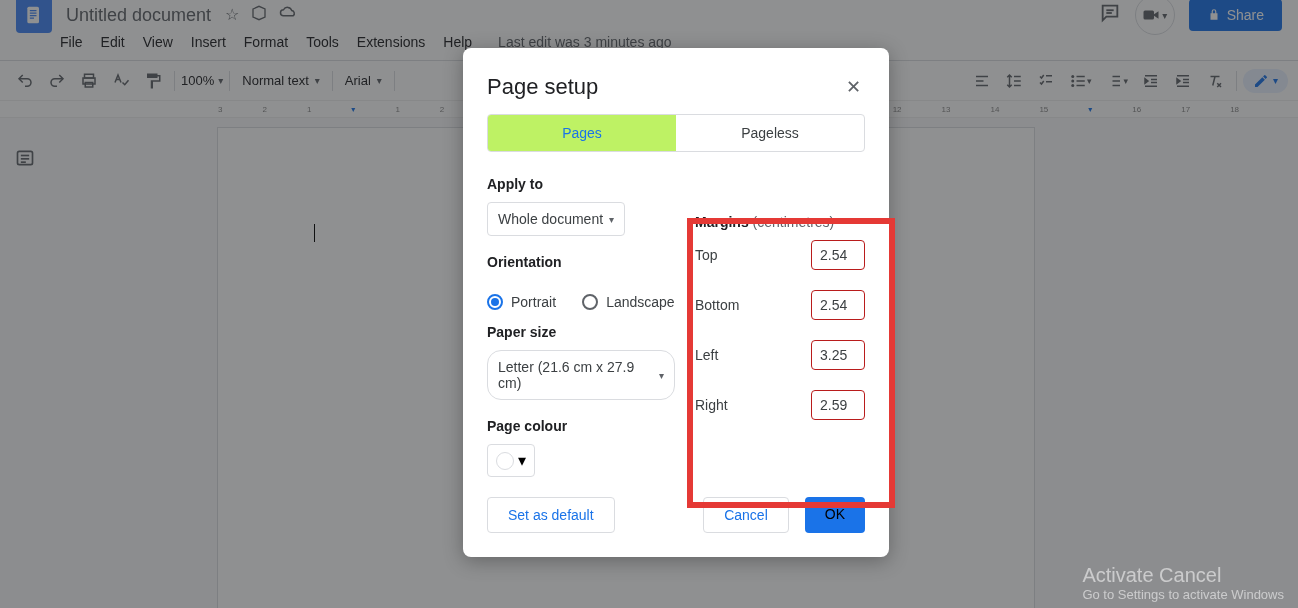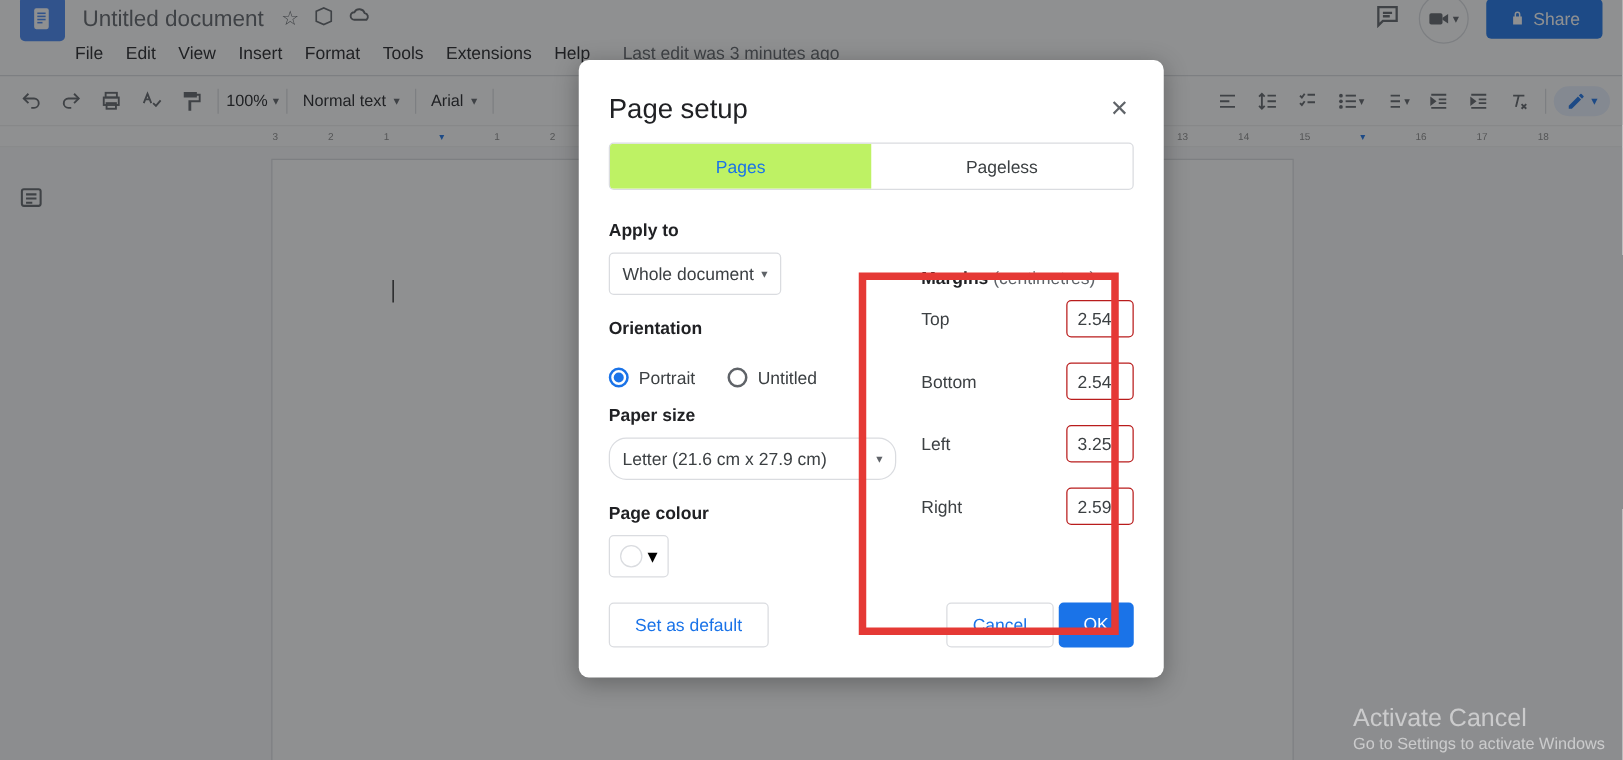--- a/index.html
+++ b/index.html
@@ -38,21 +38,21 @@
   
   .doc-area { background: #f8f9fa; height: 500px; display:flex; }
   .outline-bar { width: 50px; padding-top: 30px; display:flex; justify-content:center; color:#5f6368; }
   .page { background: #fff; width: 816px; height: 480px; margin-left: 168px; margin-top: 10px; box-shadow: 0 0 0 1px #dadce0; padding: 96px; }
   .cursor-line { width: 1px; height: 18px; background: #000; }
   
   
   .overlay { position: absolute; inset: 0; background: rgba(32,33,36,0.5); }
   
   
-  .dialog { position: absolute; left: 463px; top: 48px; width: 468px; background: #fff; border-radius: 8px; box-shadow: 0 4px 20px rgba(0,0,0,0.3); padding: 24px; }
+  .dialog { position: absolute; left: 463px; top: 48px; width: 426px; background: #fff; border-radius: 8px; box-shadow: 0 4px 20px rgba(0,0,0,0.3); padding: 24px; }
   .dialog-title { font-size: 22px; color: #202124; margin-bottom: 12px; display:flex; align-items:center; }
   .close-x { margin-left:auto; color:#5f6368; cursor:pointer; font-size: 18px; padding: 4px; }
   .tabgroup { display:flex; border:1px solid #dadce0; border-radius:4px; overflow:hidden; margin-bottom: 20px; }
   .tab { flex:1; text-align:center; padding: 10px 0; font-size:14px; cursor:pointer; color:#3c4043; }
   .tab.active { background:#bef264; color:#1a73e8; font-weight:500; }
   .dialog-cols { display:flex; gap: 20px; }
   .col-left { flex: 1; }
   .col-right { width: 170px; position:relative; }
   .section-label { font-size: 14px; font-weight: 600; color:#202124; margin-bottom: 10px; margin-top: 4px; }
   .section-label .unit { font-weight: 400; color:#5f6368; }
@@ -65,22 +65,22 @@
   .radio.checked::after { content:''; width:8px; height:8px; border-radius:50%; background:#1a73e8; }
   .color-swatch { border:1px solid #dadce0; border-radius:4px; padding:6px 8px; display:inline-flex; align-items:center; gap:4px; cursor:pointer; }
   .swatch-circle { width:18px; height:18px; border-radius:50%; border:1px solid #dadce0; background:#fff; }
   .margin-row { display:flex; align-items:center; justify-content:space-between; margin-bottom: 20px; }
   .margin-row label { font-size:14px; color:#3c4043; }
   .margin-input { width:54px; border:1px solid #b91c1c; border-radius:4px; padding:6px 8px; font-size:14px; text-align:left; color:#3c4043; }
   .highlight-box { position:absolute; border:6px solid #e53935; pointer-events:none; }
   .dialog-footer { display:flex; align-items:center; margin-top: 20px; }
   .btn { border-radius:4px; padding: 9px 20px; font-size:14px; cursor:pointer; font-weight:500; }
   .btn-outline { border:1px solid #dadce0; color:#1a73e8; background:#fff; }
-  .btn-primary { background:#1a73e8; color:#ffffff; border:none; }
-  .footer-right { margin-left:auto; display:flex; gap:4px; }
+  .btn-primary { background:#1a73e8; color:#000000; border:none; }
+  .footer-right { margin-left:auto; display:flex; gap:16px; }
   
   
   .watermark { position:absolute; right: 14px; bottom: 6px; color: rgba(255,255,255,0.55); font-size:13px; text-align:left; }
   .watermark .t1 { font-size: 20px; color: rgba(255,255,255,0.55); }
   .spacer-block { height: 14px; }
 </style>
 </head>
 <body>
 
 <div class="titlebar">
@@ -327,21 +327,21 @@
       <div class="spacer-block"></div>
       
       <div class="section-label">Orientation</div>
       <div class="radio-row">
         <label>
           <span class="radio checked"></span>
           <span>Portrait</span>
         </label>
         <label>
           <span class="radio"></span>
-          <span>Untitled</span>
+          <span>Landscape</span>
         </label>
       </div>
       
       <div class="section-label">Paper size</div>
       <div class="select" style="width:100%; justify-content:space-between;border-radius:14px;">
         <span>Letter (21.6 cm x 27.9 cm)</span>
           <span class="caret">▾</span>
       </div>
       <div class="spacer-block"></div>
       

